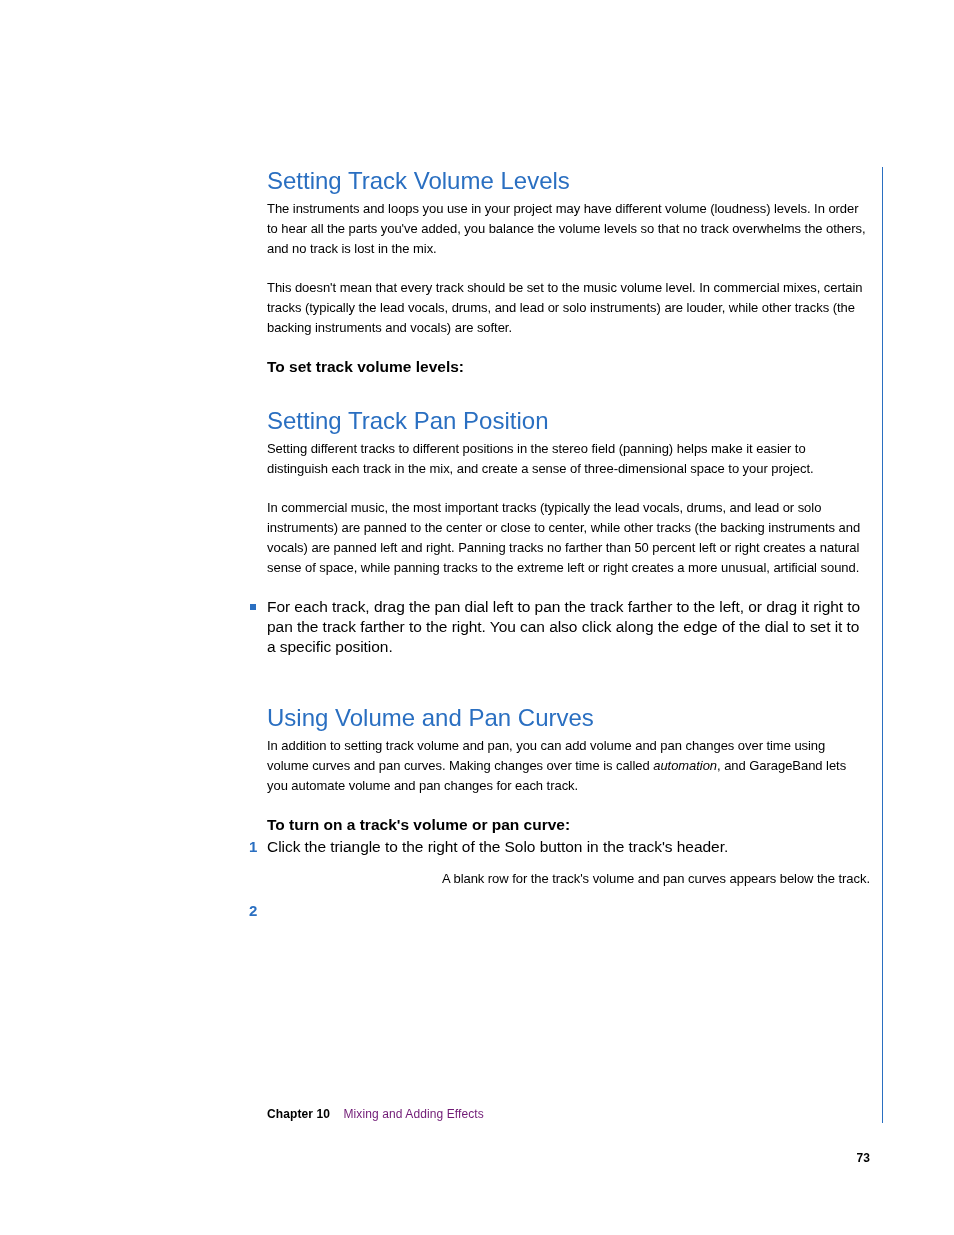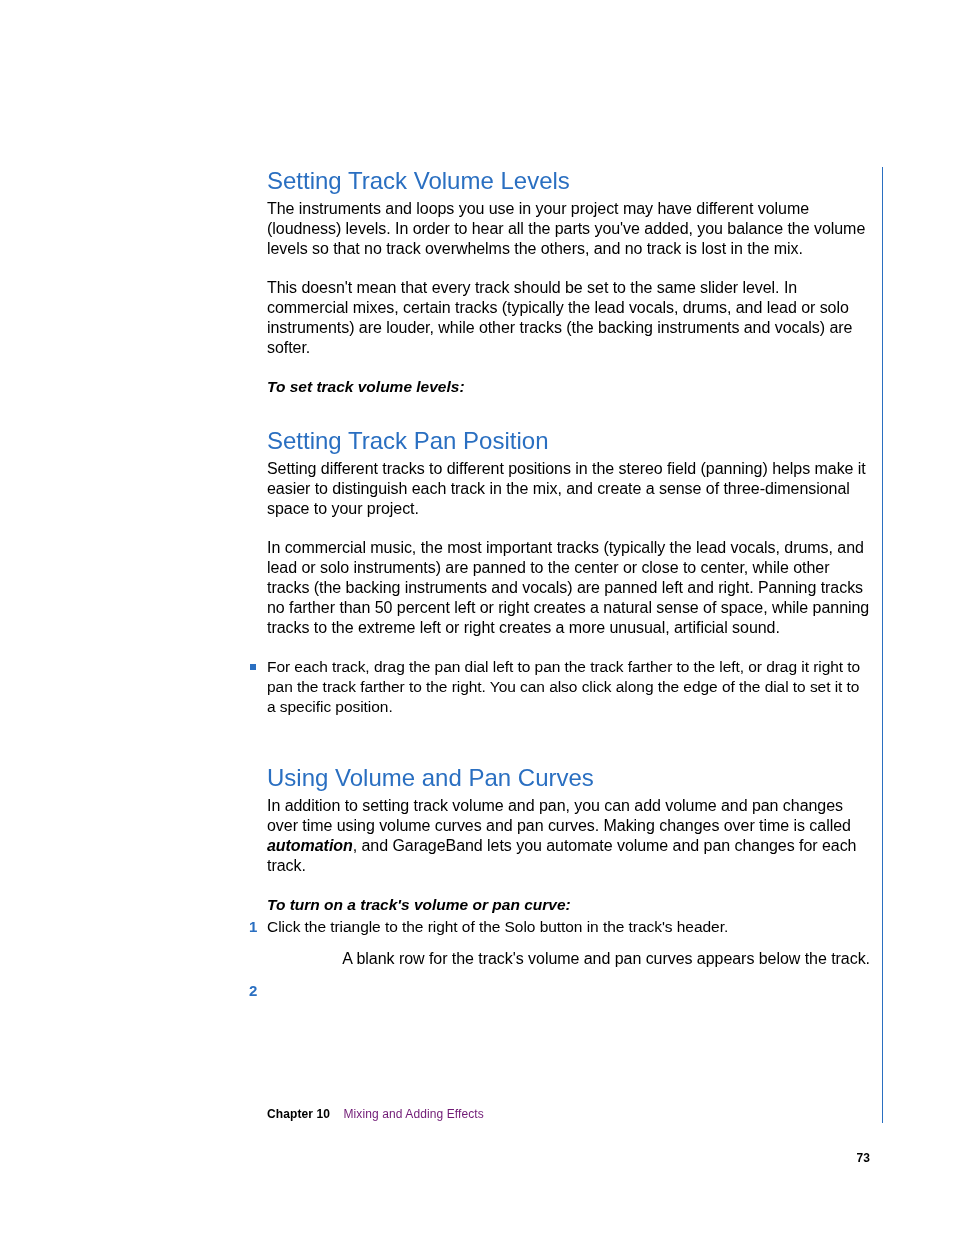--- a/index.html
+++ b/index.html
@@ -24,31 +24,30 @@
     width: 603px;
   }
   h2 {
     font-size: 24px;
     font-weight: 400;
     color: #2a6fc1;
     margin: 0 0 4px 0;
     letter-spacing: 0px;
   }
   p {
-    font-size: 16px;
+    font-size: 13px;
     line-height: 20px;
     margin: 0 0 19px 0;
     letter-spacing: -0.05px;
   }
   .subhead {
     font-size: 15.5px;
     font-weight: 700;
     margin: 0 0 2px 0;
     line-height: 20px;
-    font-style: italic;
   }
   .bullet-item, .num-item {
     position: relative;
     font-size: 15.5px;
     line-height: 20px;
     margin: 0 0 19px 0;
     letter-spacing: -0.05px;
   }
   .bullet-item::before {
     content: "";
@@ -61,21 +60,21 @@
   }
   .num-item .num {
     position: absolute;
     left: -18px;
     top: 0;
     color: #2a6fc1;
     font-weight: 700;
     font-size: 15px;
   }
   .section-gap { height: 28px; }
-  em { font-style: italic; font-weight: bold; }
+  em { font-style: italic; }
   .footer {
     position: absolute;
     left: 267px;
     top: 1107px;
     width: 603px;
     font-size: 12px;
     letter-spacing: 0.1px;
   }
   .footer .chapter-label { font-weight: 700; }
   .footer .chapter-title { color: #701a75; margin-left: 10px; }
@@ -96,21 +95,21 @@
   }
 </style>
 </head>
 <body>
 
 <div class="page">
   <div class="content">
 
     <h2>Setting Track Volume Levels</h2>
     <p>The instruments and loops you use in your project may have different volume (loudness) levels. In order to hear all the parts you've added, you balance the volume levels so that no track overwhelms the others, and no track is lost in the mix.</p>
-    <p>This doesn't mean that every track should be set to the same slider level. In commercial mixes, certain tracks (typically the lead vocals, drums, and lead or solo instruments) are louder, while other tracks (the backing instruments and vocals) are softer.</p>
+    <p>This doesn't mean that every track should be set to the music volume level. In commercial mixes, certain tracks (typically the lead vocals, drums, and lead or solo instruments) are louder, while other tracks (the backing instruments and vocals) are softer.</p>
     <div class="subhead">To set track volume levels:</div>
 
     <div class="section-gap"></div>
 
     <h2>Setting Track Pan Position</h2>
     <p>Setting different tracks to different positions in the stereo field (panning) helps make it easier to distinguish each track in the mix, and create a sense of three-dimensional space to your project.</p>
     <p>In commercial music, the most important tracks (typically the lead vocals, drums, and lead or solo instruments) are panned to the center or close to center, while other tracks (the backing instruments and vocals) are panned left and right. Panning tracks no farther than 50 percent left or right creates a natural sense of space, while panning tracks to the extreme left or right creates a more unusual, artificial sound.</p>
     <div class="bullet-item">For each track, drag the pan dial left to pan the track farther to the left, or drag it right to pan the track farther to the right. You can also click along the edge of the dial to set it to a specific position.</div>
 
     <div class="section-gap"></div>

